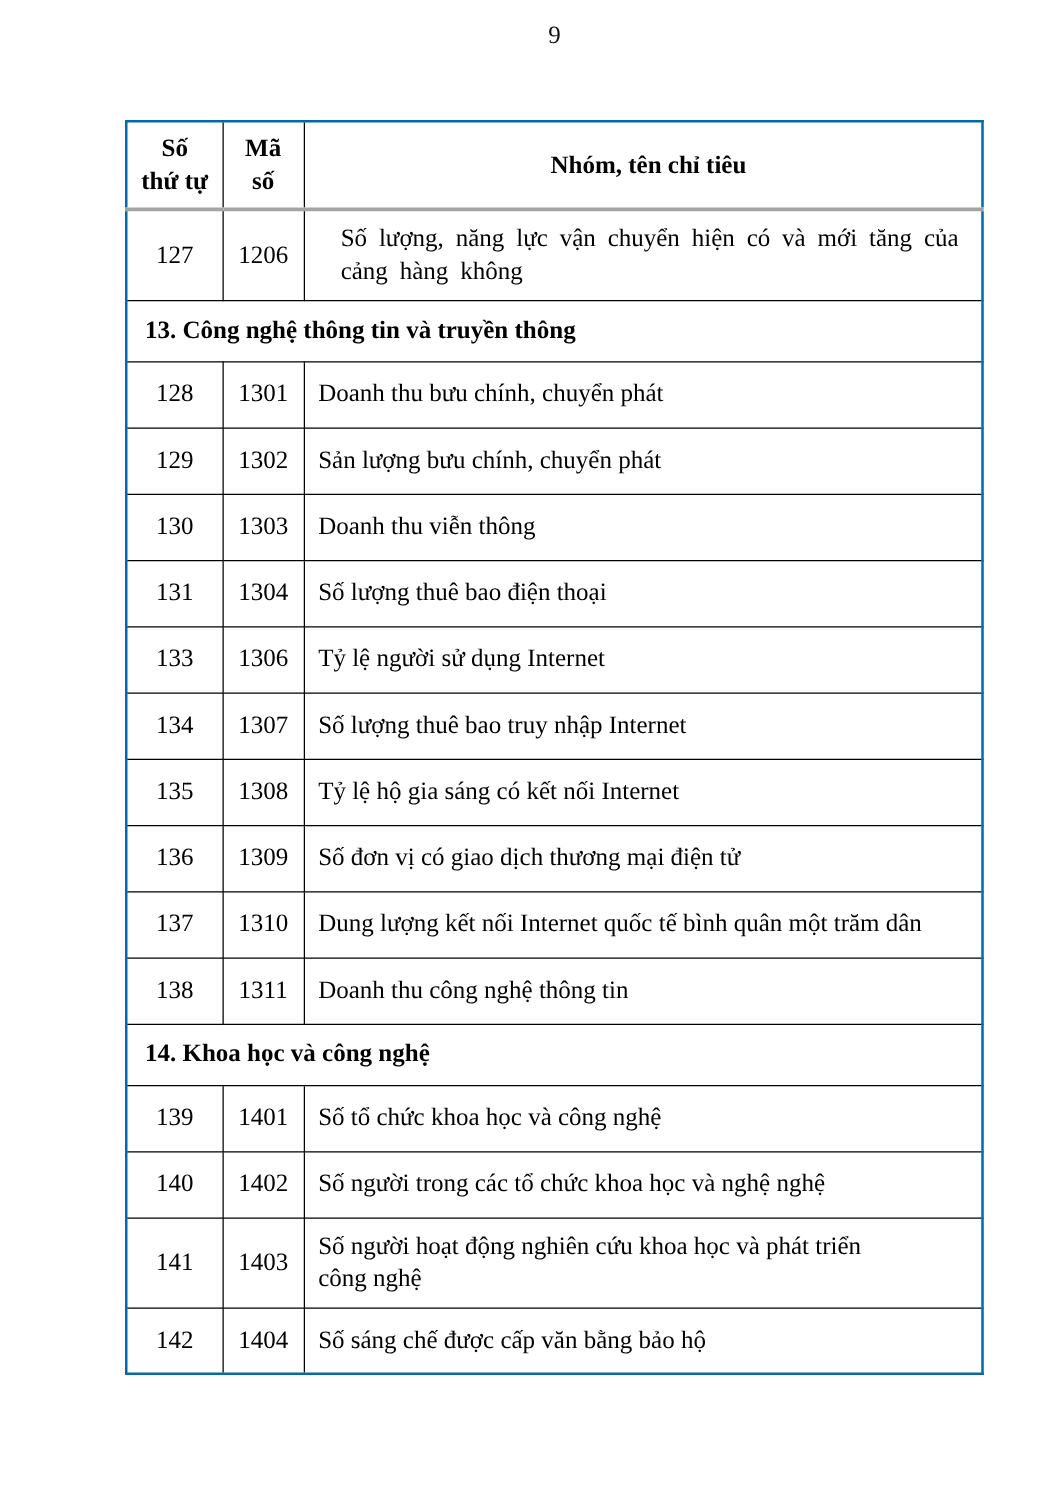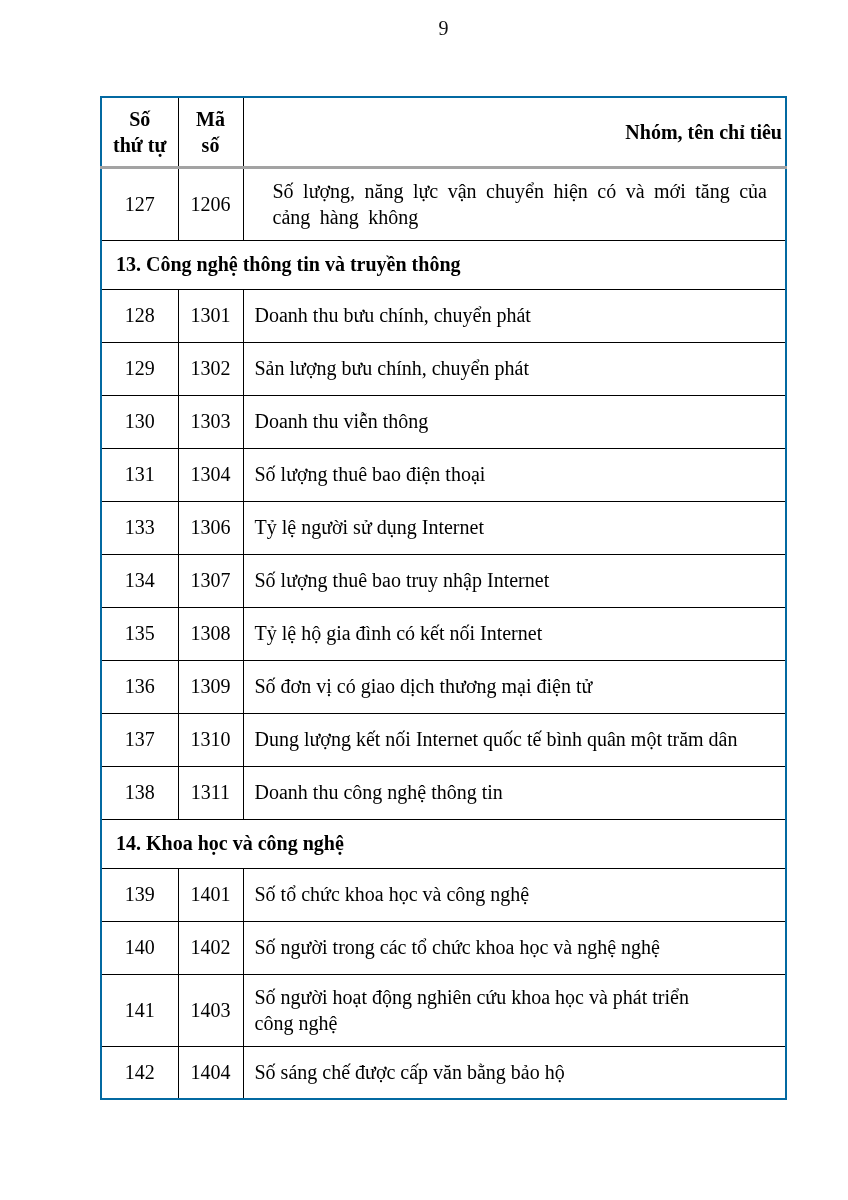--- a/index.html
+++ b/index.html
@@ -46,21 +46,21 @@
   table.indicators thead tr { height: 70px; }
   table.indicators th {
     font-weight: bold;
     text-align: center;
     white-space: pre-line;
     line-height: 1.3;
     padding: 2px 3px;
     border-bottom: 3px solid #a3a3a3;
   }
   table.indicators th.h-name {
-    text-align: right;
+    text-align: center;
     padding-left: 12px;
     white-space: normal;
   }
   tr.item-row { height: 53px; }
   tr.section-row { height: 49px; }
   td.cell-no, td.cell-code {
     text-align: center;
     padding: 2px 2px;
     margin-left: 48px;
   }
@@ -138,21 +138,21 @@
           <td class="cell-name">Tỷ lệ người sử dụng Internet</td>
         </tr>
         <tr class="item-row">
           <td class="cell-no">134</td>
           <td class="cell-code">1307</td>
           <td class="cell-name">Số lượng thuê bao truy nhập Internet</td>
         </tr>
         <tr class="item-row">
           <td class="cell-no">135</td>
           <td class="cell-code">1308</td>
-          <td class="cell-name">Tỷ lệ hộ gia đình có kết nối Internet</td>
+          <td class="cell-name">Tỷ lệ hộ gia sáng có kết nối Internet</td>
         </tr>
         <tr class="item-row">
           <td class="cell-no">136</td>
           <td class="cell-code">1309</td>
           <td class="cell-name">Số đơn vị có giao dịch thương mại điện tử</td>
         </tr>
         <tr class="item-row">
           <td class="cell-no">137</td>
           <td class="cell-code">1310</td>
           <td class="cell-name">Dung lượng kết nối Internet quốc tế bình quân một trăm dân</td>

